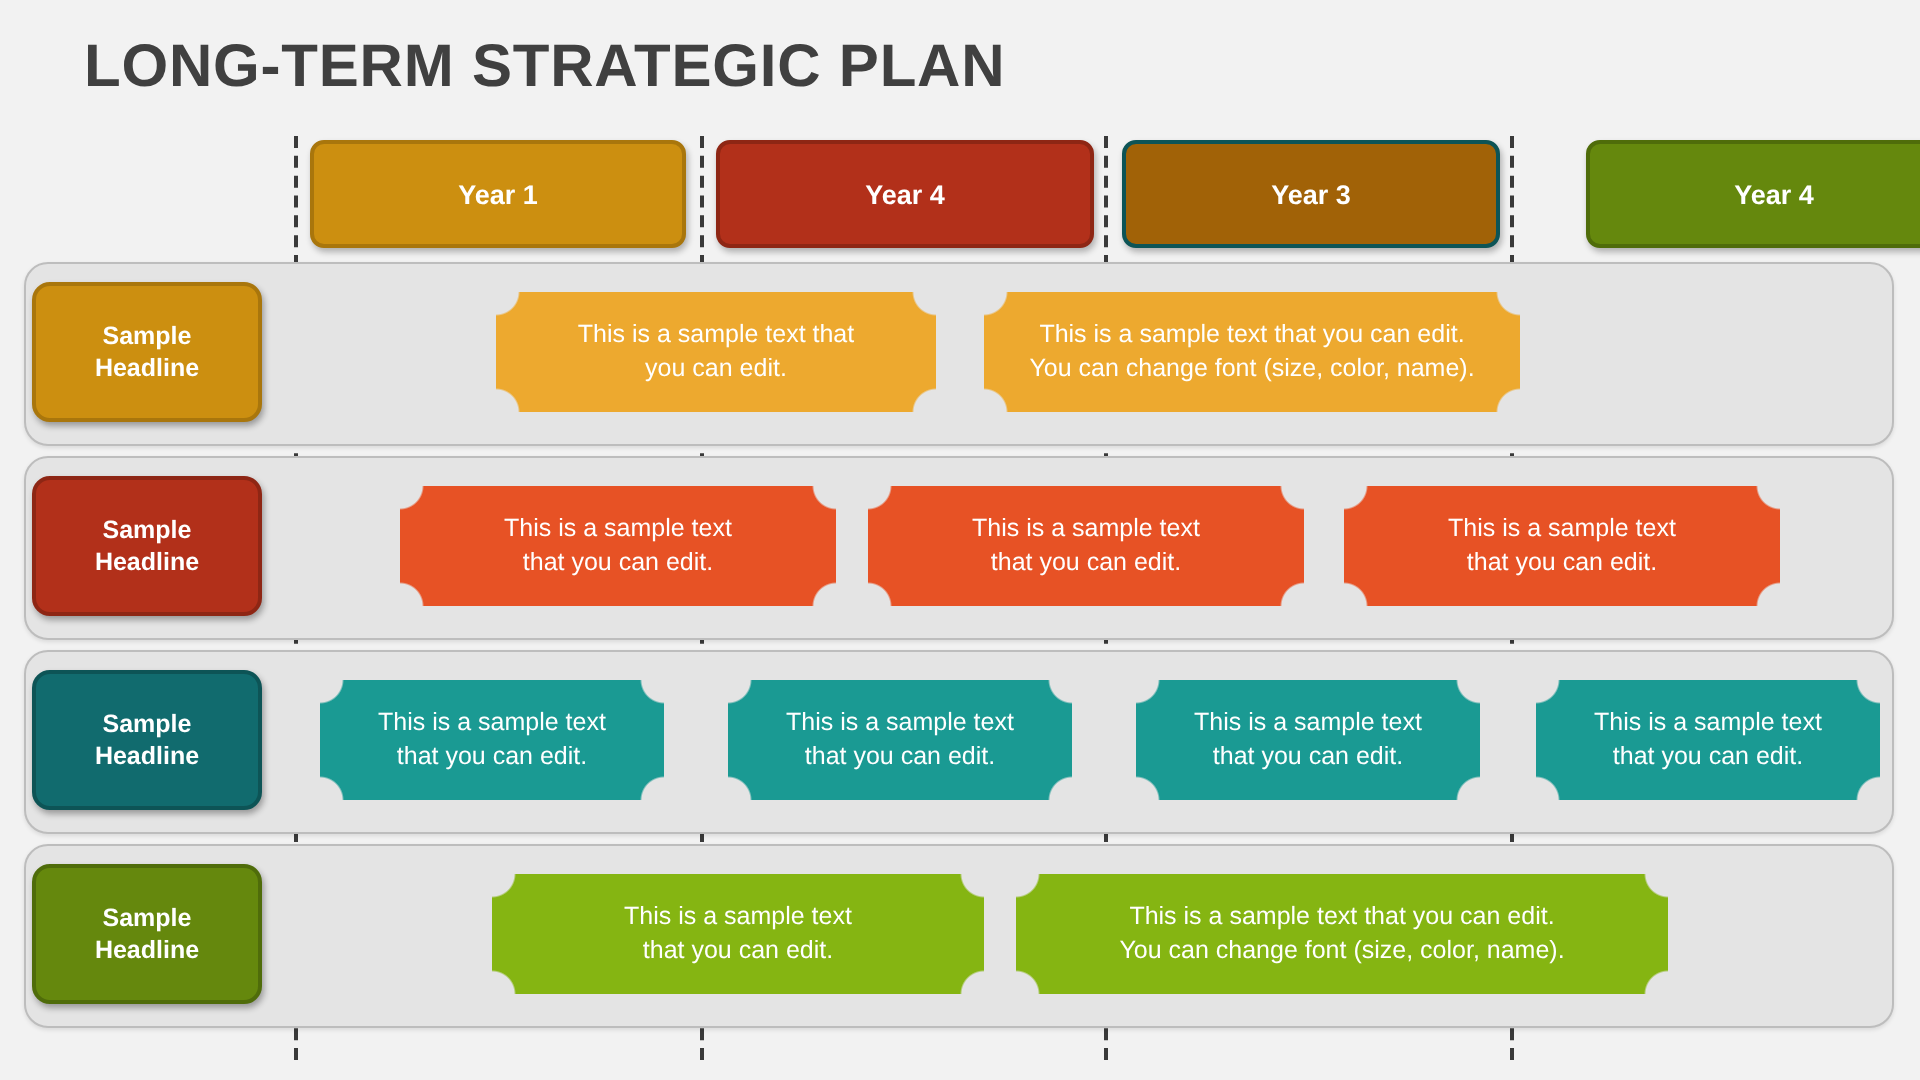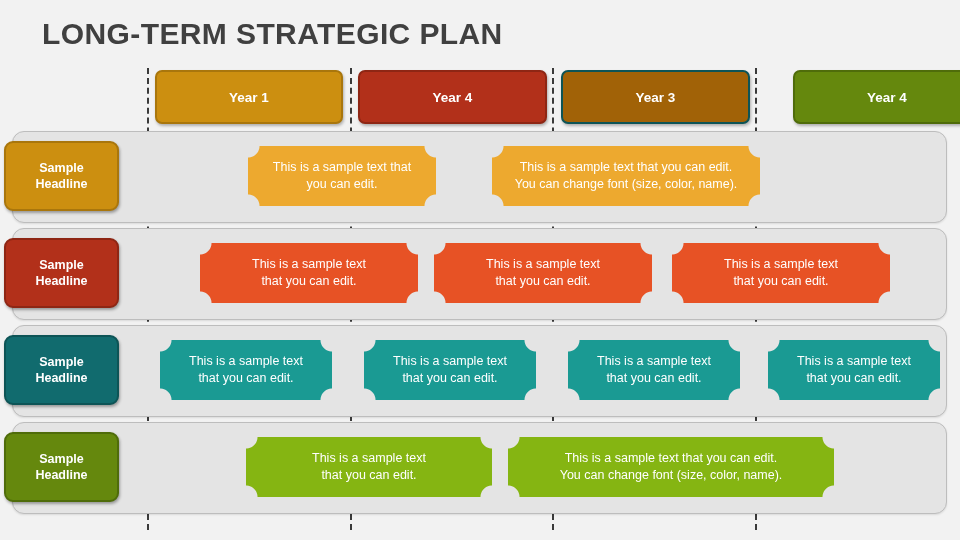--- a/index.html
+++ b/index.html
@@ -64,21 +64,21 @@
     background: #e4e4e4;
     border: 1px solid #bdbdbd;
     border-radius: 12px;
     box-sizing: border-box;
     box-shadow: 0 1px 2px rgba(0,0,0,0.10);
   }
 
   
   .headline {
     position: absolute;
-    left: 4px;
+    left: 16px;
     width: 115px;
     border-radius: 9px;
     color: #ffffff;
     font-size: 12.5px;
     font-weight: bold;
     line-height: 1.28;
     text-align: center;
     display: flex;
     align-items: center;
     justify-content: center;
@@ -139,21 +139,21 @@
       </div>
       <div class="year-chip" style="left: 764px; width: 184px; background: rgb(101, 136, 13); border: 2px solid rgb(79, 108, 10); margin-left: 29px;">
         <span>Year 4</span>
       </div>
     </div>
   <div id="rows">
       <div class="row-band" style="top: 131px; height: 92px; background: rgb(228, 228, 228); border-color: rgb(189, 189, 189);"></div>
       <div class="headline" style="top: 141px; height: 70px; background: rgb(204, 143, 16); border: 2px solid rgb(169, 118, 12);">
         <span>Sample<br>Headline</span>
       </div>
-      <div class="card" style="left: 248px; top: 146px; width: 188px; height: 60px; background: rgb(237, 169, 47); color: rgb(255, 255, 255);">
+      <div class="card" style="left: 248px; top: 146px; width: 220px; height: 60px; background: rgb(237, 169, 47); color: rgb(255, 255, 255);">
         <span class="card-text">This is a sample text that<br>you can edit.</span>
       </div>
       <div class="card" style="left: 492px; top: 146px; width: 268px; height: 60px; background: rgb(237, 169, 47); color: rgb(255, 255, 255);">
         <span class="card-text">This is a sample text that you can edit.<br>You can change font (size, color, name).</span>
       </div>
       <div class="row-band" style="top: 228px; height: 92px; background: rgb(228, 228, 228); border-color: rgb(189, 189, 189);"></div>
       <div class="headline" style="top: 238px; height: 70px; background: rgb(178, 48, 26); border: 2px solid rgb(142, 38, 20);">
         <span>Sample<br>Headline</span>
       </div>
       <div class="card" style="left: 200px; top: 243px; width: 218px; height: 60px; background: rgb(231, 82, 37); color: rgb(255, 255, 255);">

